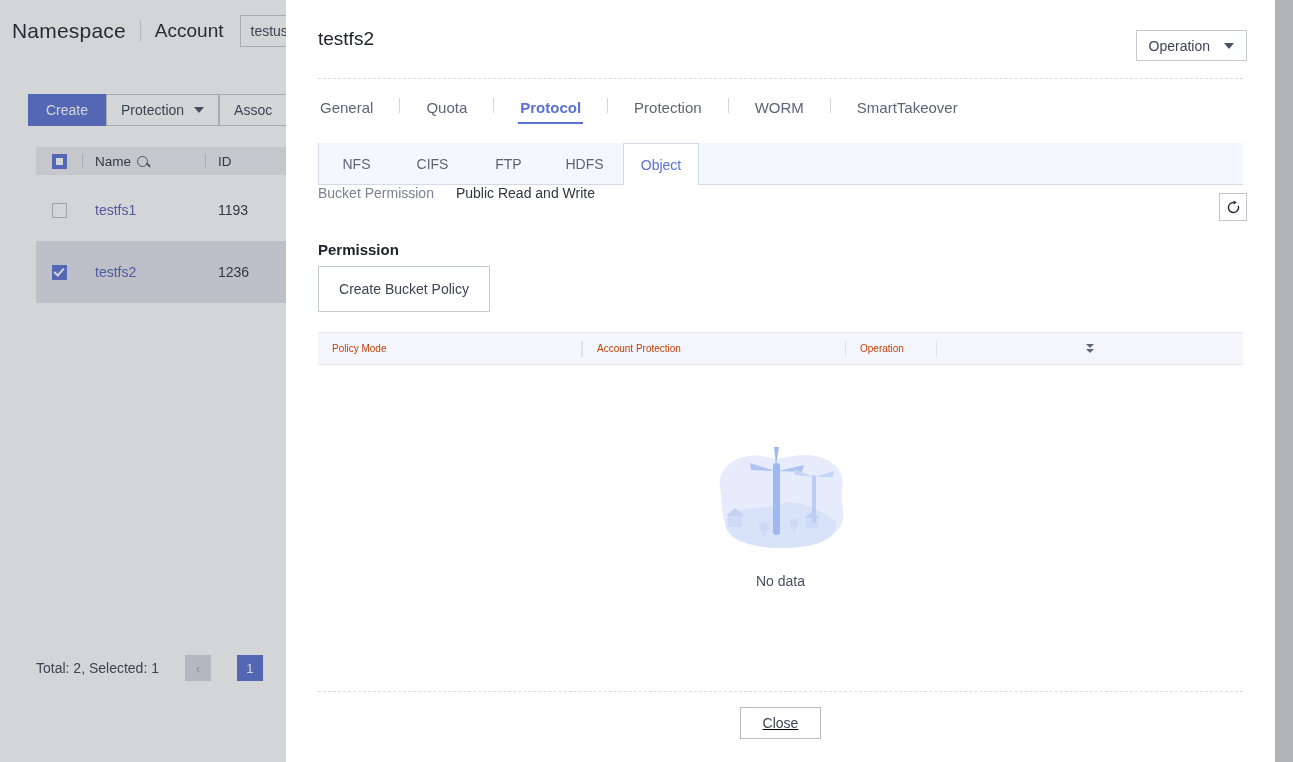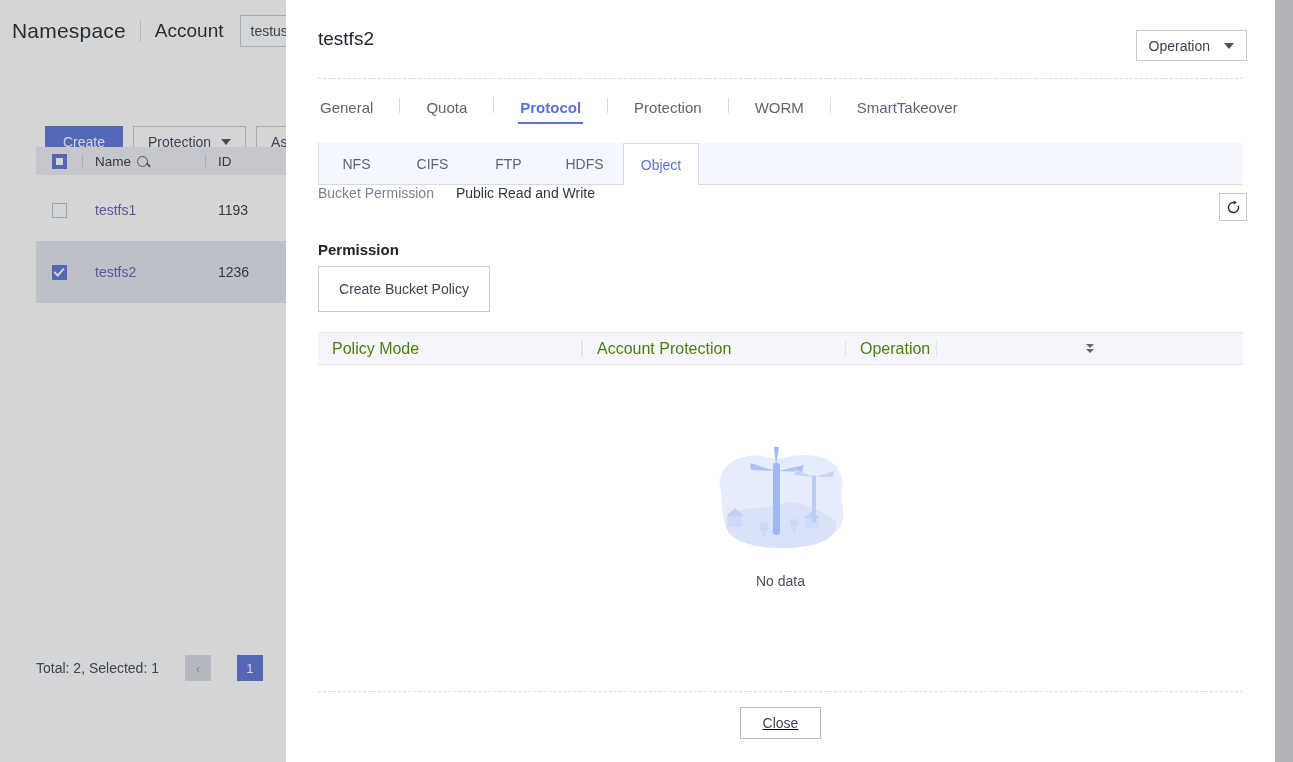--- a/index.html
+++ b/index.html
@@ -55,22 +55,22 @@
     color: #3d4455;
   }
   #bg-body {
     position: absolute;
     left: 12px; top: 62px;
     width: 1270px; height: 638px;
     background: #ffffff;
   }
   #bg-toolbar {
     position: absolute;
-    left: 45px; top: 94px;
-    display: flex; align-items: center; gap: 10px; margin-top: 32px;
+    left: 28px; top: 94px;
+    display: flex; align-items: center; gap: 0;
   }
   .btn-primary {
     background: #5b72d4;
     color: #ffffff;
     border: none;
     height: 32px;
     padding: 0 18px;
     font-size: 14px;
     font-family: "Liberation Sans", sans-serif;
     cursor: pointer;
@@ -318,21 +318,21 @@
 
   
   #policy-table {
     margin: 20px 32px 0 32px;
     border-top: 1px solid #e4e7ee;
   }
   #policy-thead {
     height: 32px;
     background: #f4f6fb;
     display: flex; align-items: center;
-    font-size: 16px; color: #4d7c0f;
+    font-size: 10px; color: #c2410c;
     border-bottom: 1px solid #e4e7ee;
   }
   .pth { display: flex; align-items: center; height: 100%; padding-left: 14px; }
   .pth-sep { width: 1px; height: 16px; background: #dfe3ec; }
   .pth-mode { width: 263px; }
   .pth-acct { width: 260px; }
   .pth-res { width: 262px; }
   .pth-op { width: 90px; }
   .pth-settings {
     flex: 1; display: flex; align-items: center; justify-content: center;

